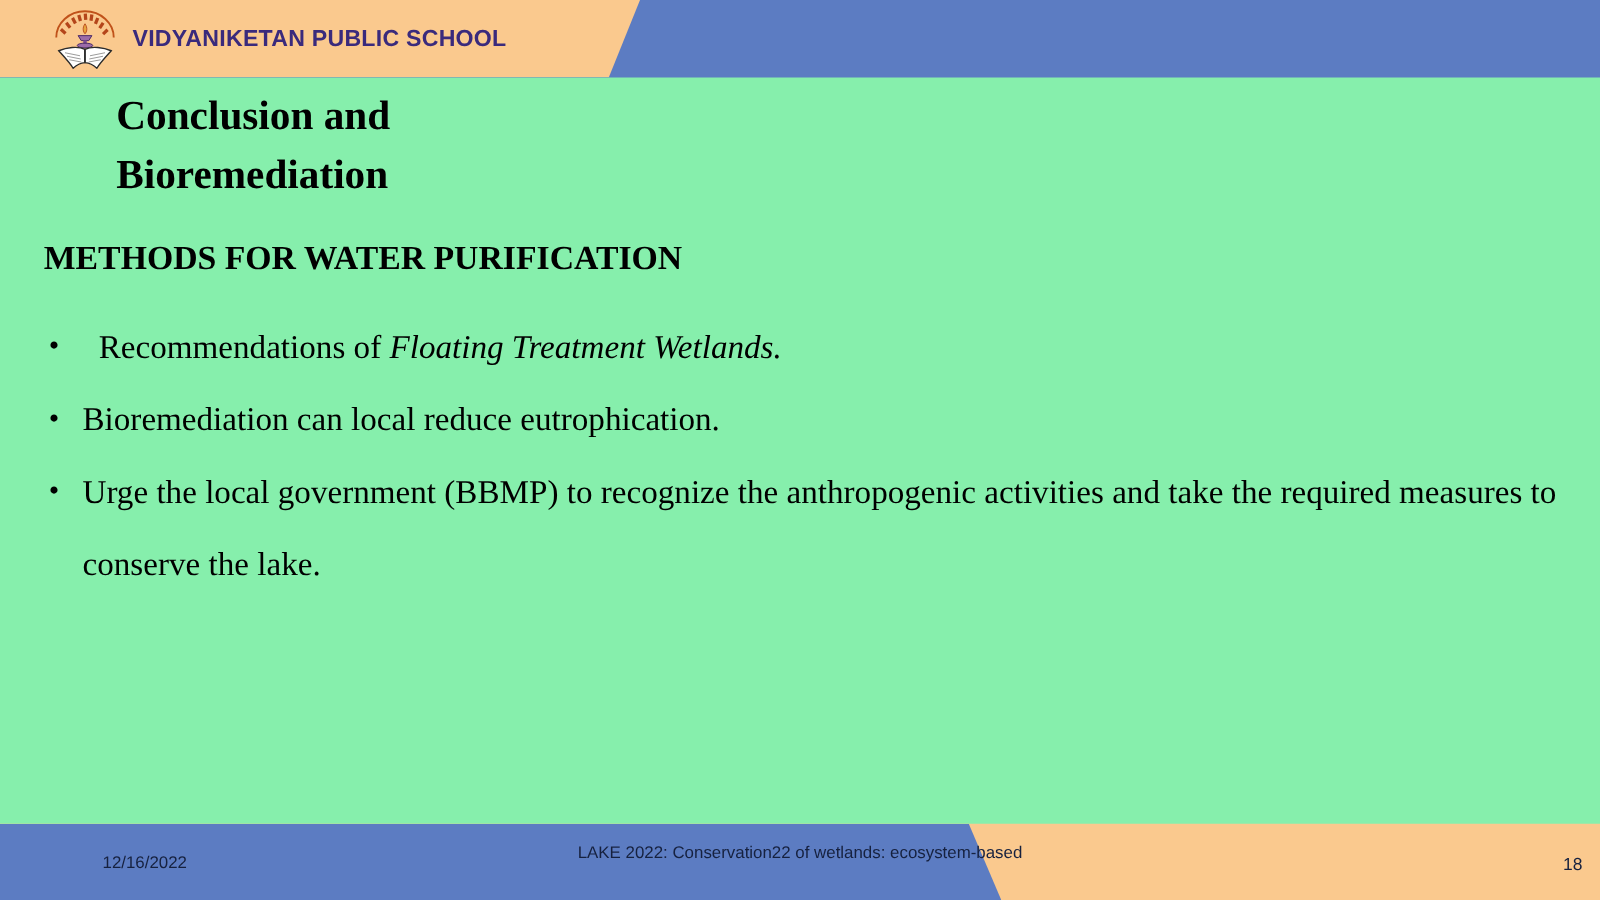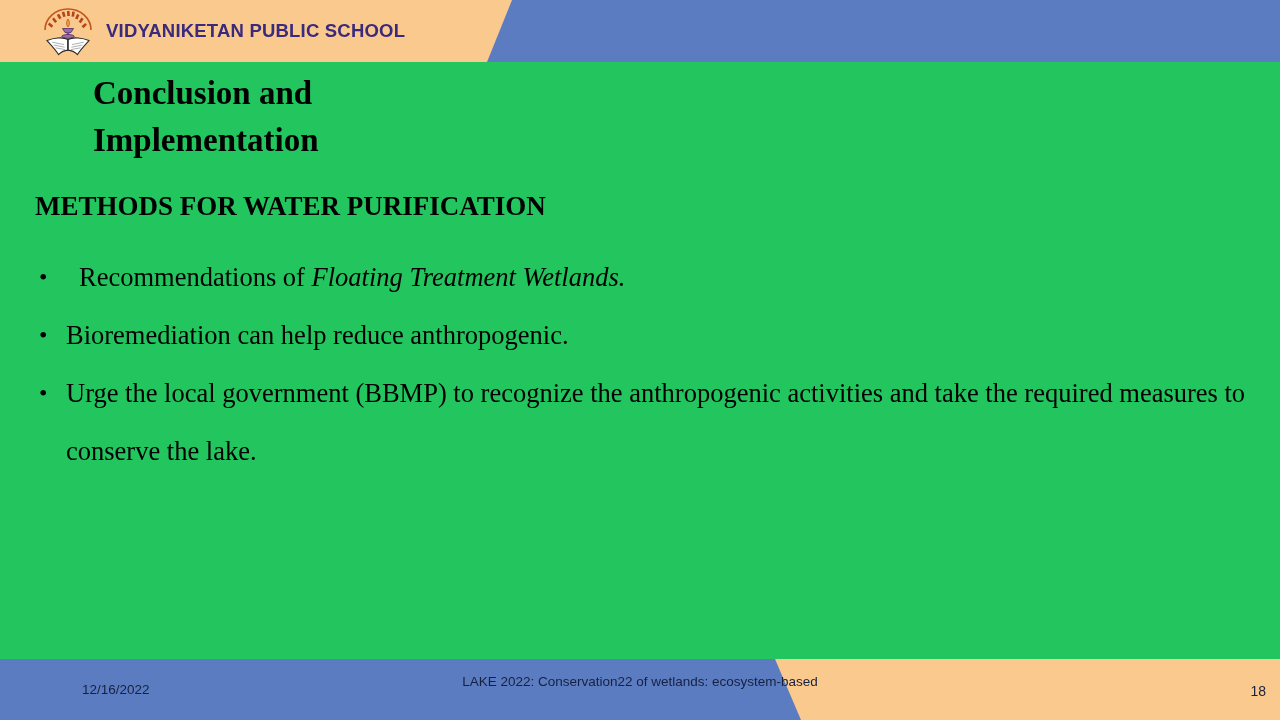--- a/index.html
+++ b/index.html
@@ -11,21 +11,21 @@
     width: 1280px;
     height: 720px;
     overflow: hidden;
     font-family: "Liberation Serif", serif;
     position: relative;
   }
 
   #slide {
     position: absolute;
     inset: 0;
-    background: #22c55e;
+    background: #86efac;
     border-radius: 30px;
   }
 
   
   .header {
     position: absolute;
     left: 0;
     top: 0;
     width: 1280px;
     height: 62px;
@@ -255,33 +255,33 @@
           </g>
           <path d="M28 35.4 L28 46.2" stroke="#2B2B2B" stroke-width="1.1"></path>
         </svg>
       </div>
       <div class="brand-name">VIDYANIKETAN PUBLIC SCHOOL</div>
     </div>
   </div>
 
   <div class="slide-title">
     <div>Conclusion and</div>
-    <div>Implementation</div>
+    <div>Bioremediation</div>
   </div>
 
   <div class="body-heading">METHODS FOR WATER PURIFICATION</div>
 
   <div class="bullets">
 
     <div class="bullet first">
       <span class="dot">•</span><span> Recommendations of </span><span class="bi">Floating Treatment Wetlands.</span>
     </div>
 
     <div class="bullet">
-      <span class="dot">•</span><span>Bioremediation can help reduce anthropogenic.</span>
+      <span class="dot">•</span><span>Bioremediation can local reduce eutrophication.</span>
     </div>
 
     <div class="bullet wrap">
       <span class="dot">•</span><span>Urge the local government (BBMP) to recognize the anthropogenic activities and take the required measures to conserve the lake.</span>
     </div>
 
   </div>
 
   <div class="footer">
     <div class="footer-peach"></div>

